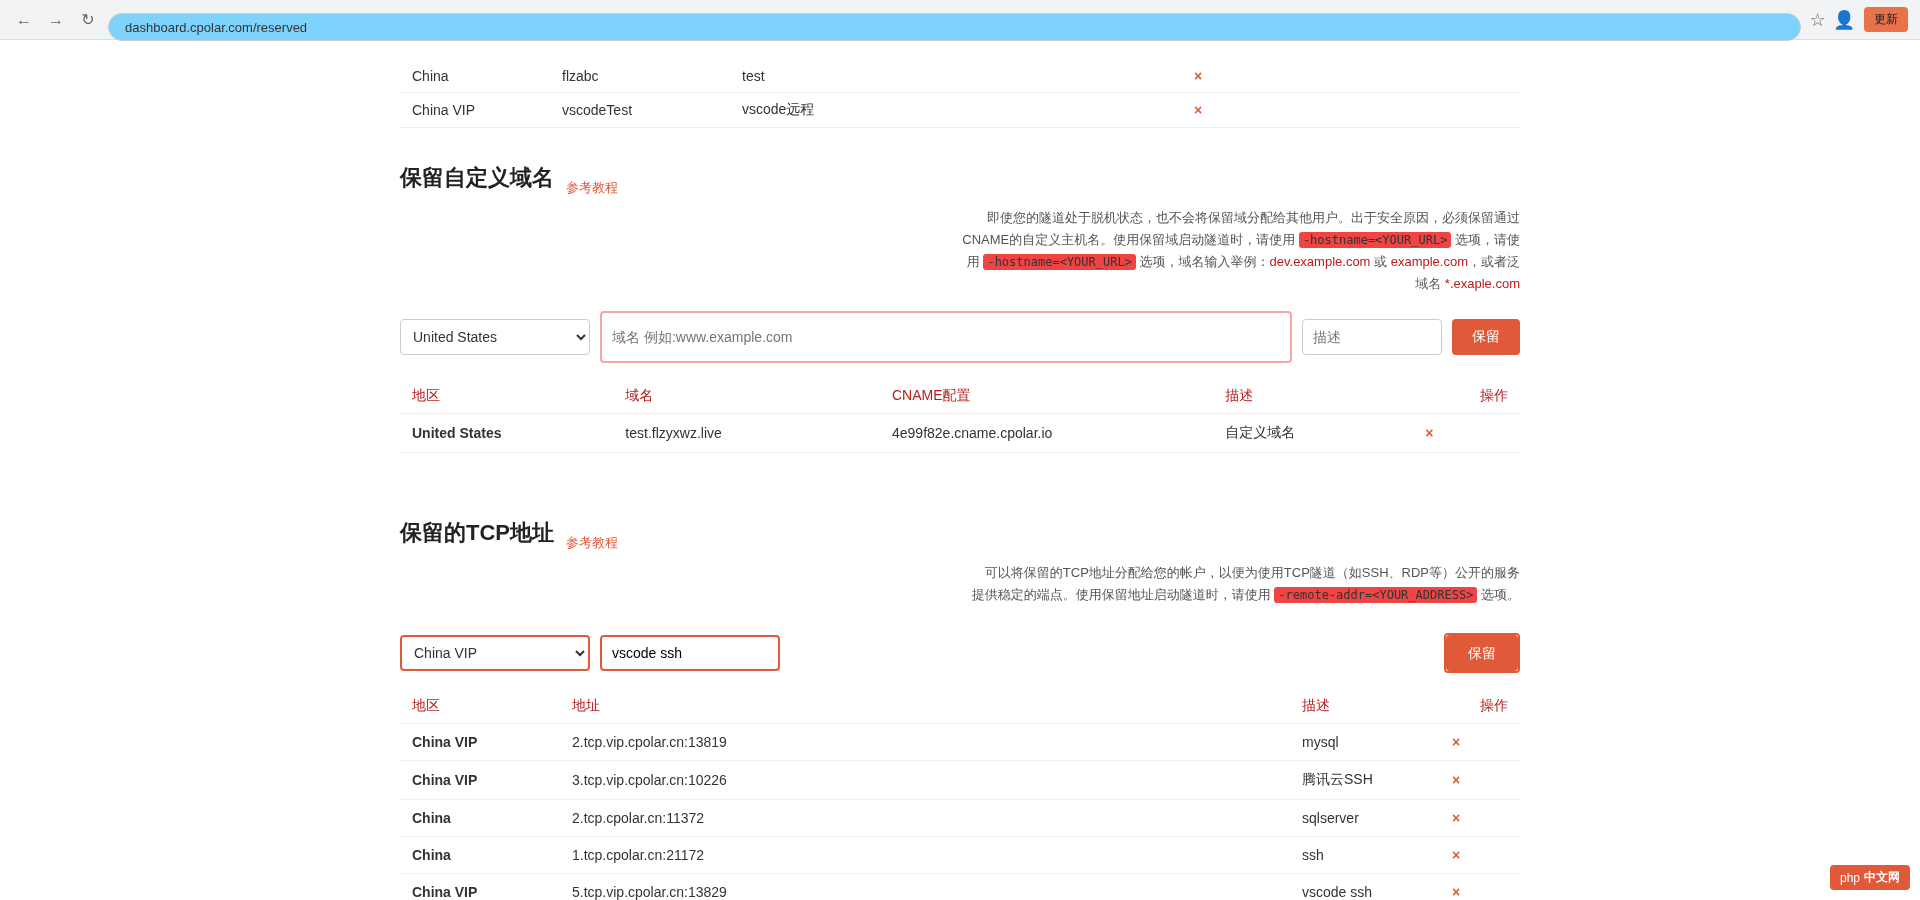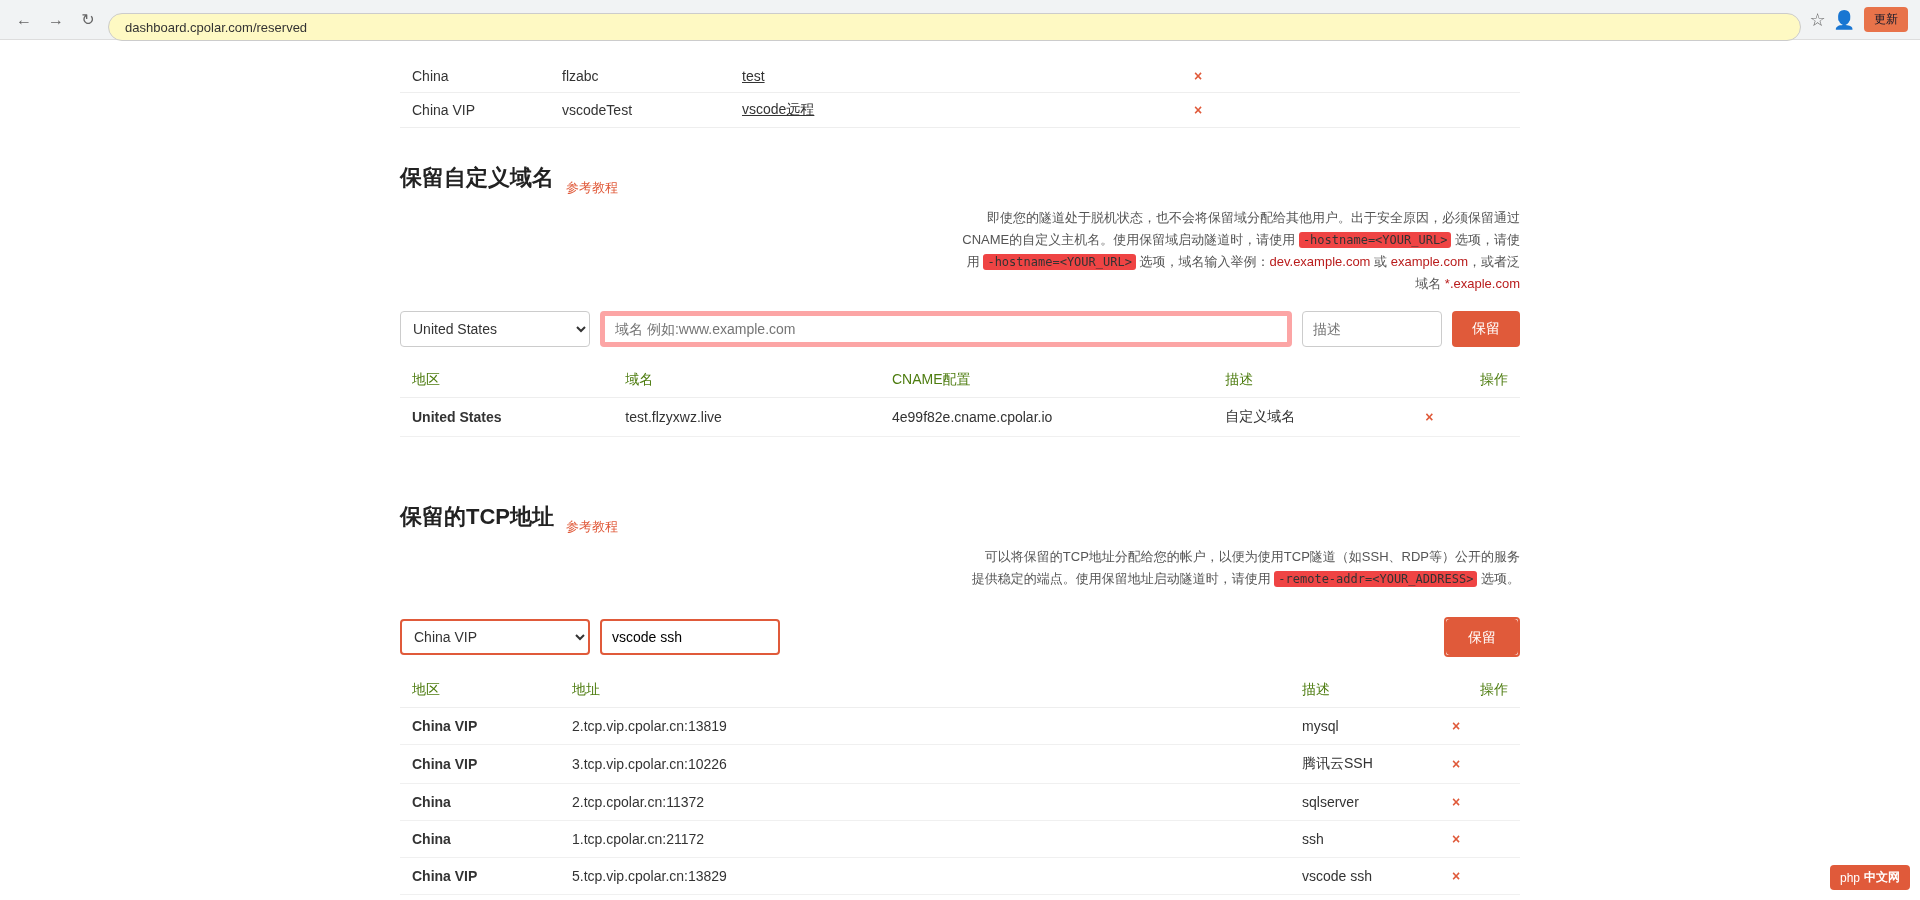--- a/index.html
+++ b/index.html
@@ -24,21 +24,21 @@
       width: 24px; height: 24px;
       border: none; background: none;
       cursor: pointer;
       color: #666;
       font-size: 16px;
       display: flex; align-items: center; justify-content: center;
       border-radius: 50%;
     }
     .browser-address-bar {
       flex: 1;
-      background: #fef9c3;
+      background: #7dd3fc;
       border: 1px solid #ccc;
       border-radius: 20px;
       padding: 4px 16px;
       font-size: 13px;
       color: #333;
       display: flex; align-items: center;
       height: 28px;
       margin-top: 15px;
     }
     .browser-actions {
@@ -67,21 +67,21 @@
       border-collapse: collapse;
       margin-bottom: 30px;
     }
     .partial-table td {
       padding: 8px 12px;
       border-bottom: 1px solid #eee;
       font-size: 14px;
     }
     .partial-table td:first-child { width: 150px; }
     .partial-table td:nth-child(2) { width: 180px; }
-    .partial-table td:nth-child(3) { width: 200px; text-decoration: underline; }
+    .partial-table td:nth-child(3) { width: 200px; }
     .delete-x {
       color: #e05a3a;
       cursor: pointer;
       font-size: 14px;
       font-weight: bold;
     }
 
     
     .section-header {
       display: flex;
@@ -133,22 +133,22 @@
       height: 36px;
       border: 1px solid #ccc;
       border-radius: 4px;
       padding: 0 8px;
       font-size: 14px;
       background: #fff;
       color: #333;
     }
     .form-input {
       flex: 1;
-      height: 36px;
-      border: 5px solid #fca5a5;
+      height: 52px;
+      border: 2px solid #fca5a5;
       border-radius: 4px;
       padding: 0 10px;
       font-size: 14px;
     }
     .form-input-small {
       width: 140px;
       height: 36px;
       border: 1px solid #ccc;
       border-radius: 4px;
       padding: 0 10px;
@@ -170,21 +170,21 @@
     .data-table {
       width: 100%;
       border-collapse: collapse;
       margin-top: 4px;
     }
     .data-table th {
       text-align: left;
       padding: 8px 12px;
       font-size: 14px;
       font-weight: normal;
-      color: #4d7c0f;
+      color: #b91c1c;
       border-bottom: 1px solid #eee;
     }
     .data-table td {
       padding: 10px 12px;
       border-bottom: 1px solid #f0f0f0;
       font-size: 14px;
     }
     .data-table .col-region { width: 160px; }
     .data-table .col-domain { width: 200px; }
     .data-table .col-cname { width: 250px; }

